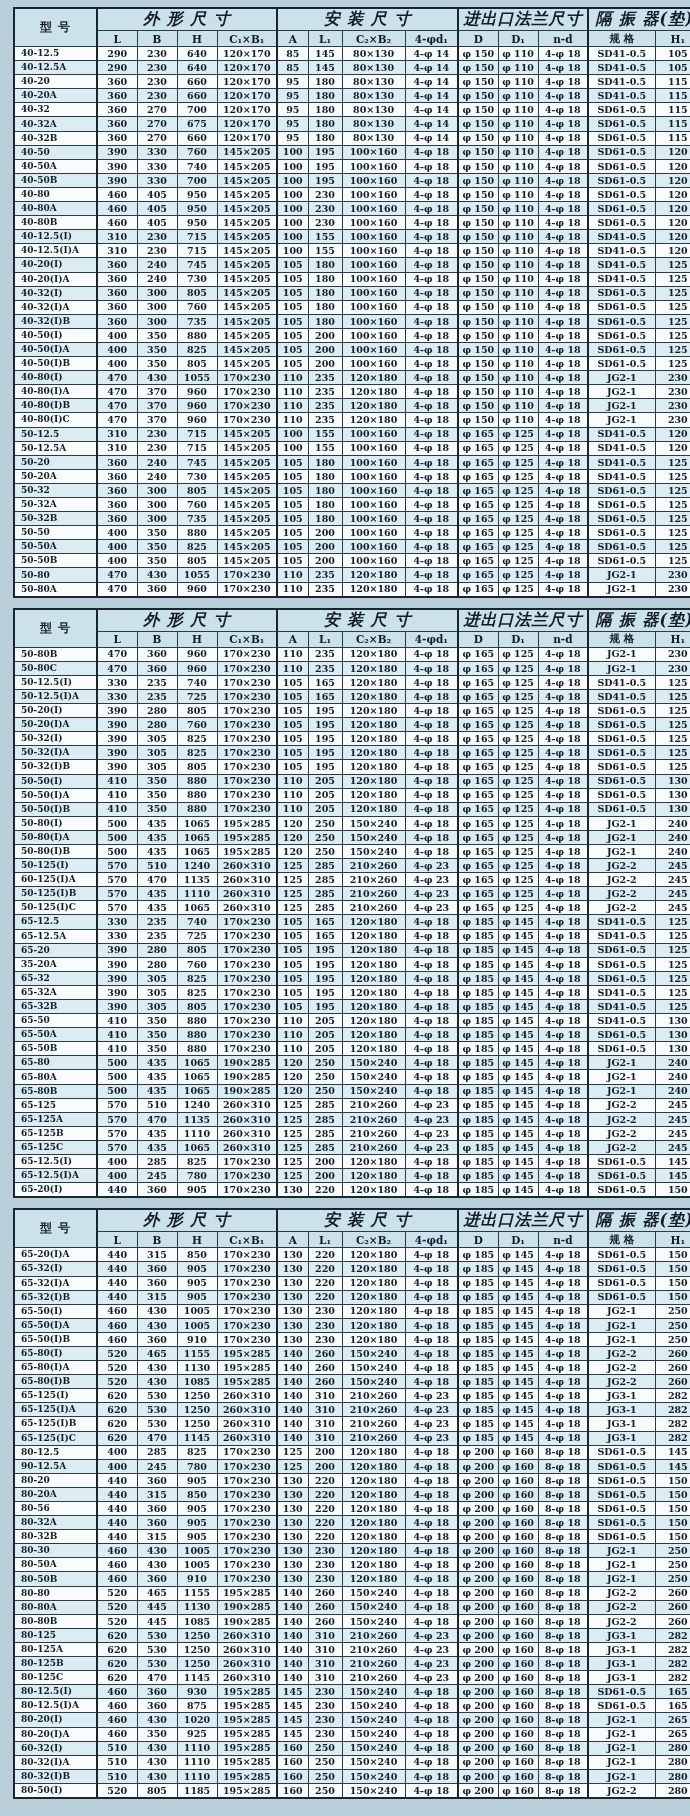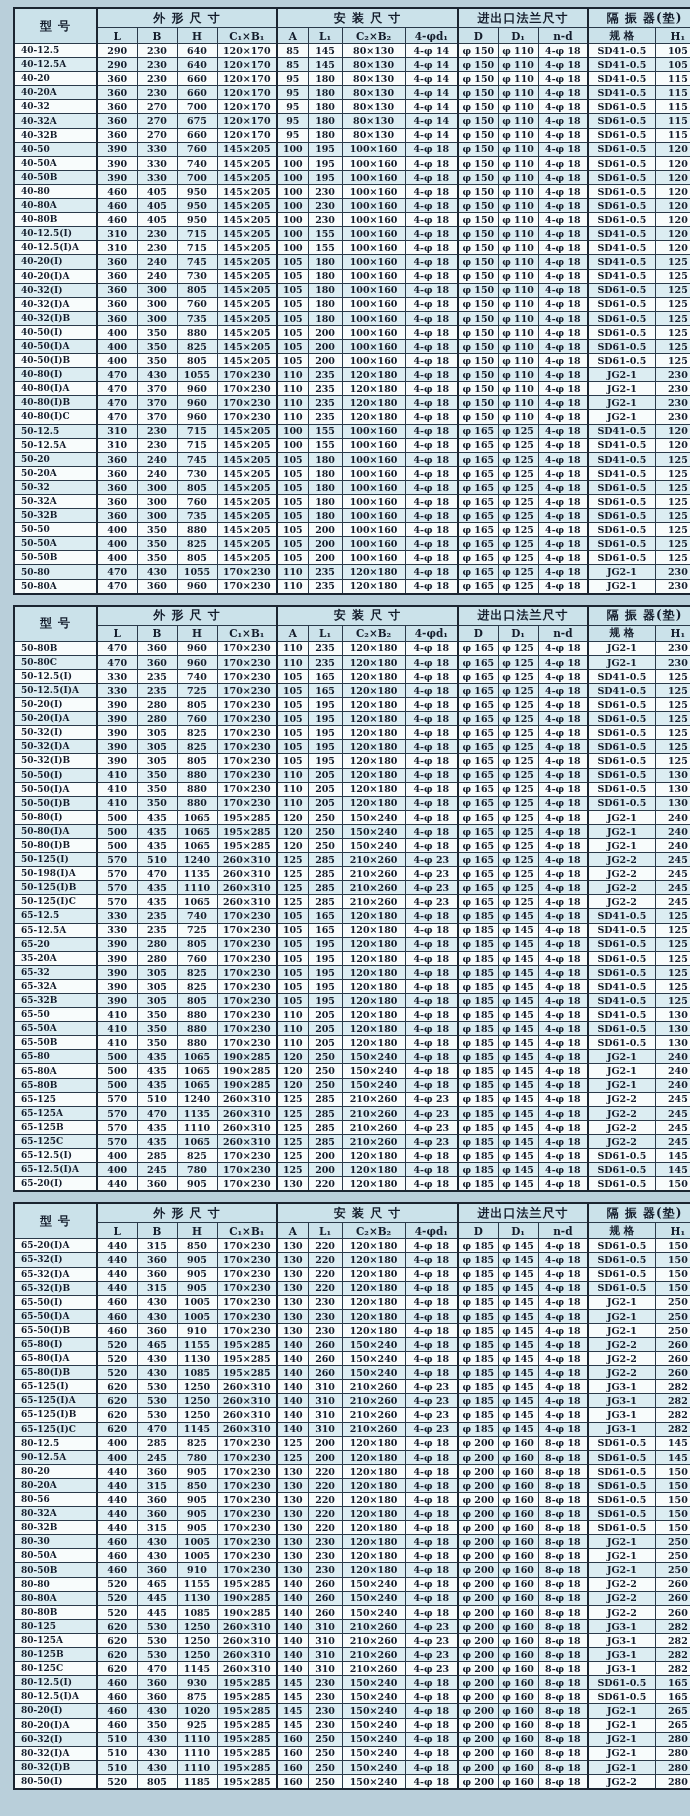--- a/index.html
+++ b/index.html
@@ -14,21 +14,21 @@
     margin:0 auto 10px;
     border:2px solid #1b2531;
     background:#f8fcfc;
   }
   th,td{
     border:1px solid #2a3a4a;
     color:#131c2b;font-weight:bold;text-align:center;
     padding:0 1px;white-space:nowrap;overflow:hidden;
   }
   thead th{background:#cbe2ea;}
-  th.group-h{height:18px;font-size:12px;letter-spacing:1px;}
+  th.group-h{height:18px;font-size:16px;letter-spacing:1px;font-style:italic;}
   th.model-h{font-size:12px;letter-spacing:1px;}
   th.sub-h{height:15px;font-size:10.5px;}
   tbody td{height:13.1px;font-size:9.5px;line-height:1;}
   tbody td.model-cell{text-align:left;padding-left:6px;font-size:9px;}
   tbody tr:nth-child(odd) td{background:#f8fcfc;}
   tbody tr:nth-child(even) td{background:#dcedf2;}
   .thick-l{border-left:2px solid #1b2531;}
   
   .col-0{width:83px;}
   .col-1,.col-2,.col-3{width:40px;}
@@ -1006,21 +1006,21 @@
           <td>285</td>
           <td>210×260</td>
           <td>4-φ 23</td>
           <td class=" thick-l">φ 165</td>
           <td>φ 125</td>
           <td>4-φ 18</td>
           <td class=" thick-l">JG2-2</td>
           <td>245</td>
         </tr>
         <tr>
-          <td class="model-cell">50-198(I)A</td>
+          <td class="model-cell">60-125(I)A</td>
           <td class=" thick-l">570</td>
           <td>470</td>
           <td>1135</td>
           <td>260×310</td>
           <td class=" thick-l">125</td>
           <td>285</td>
           <td>210×260</td>
           <td>4-φ 23</td>
           <td class=" thick-l">φ 165</td>
           <td>φ 125</td>

